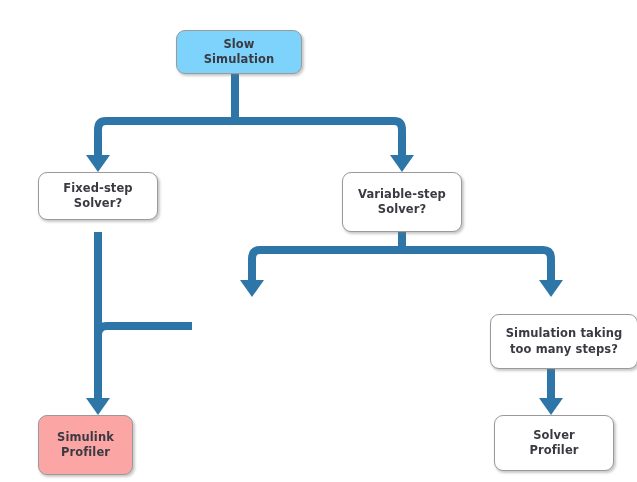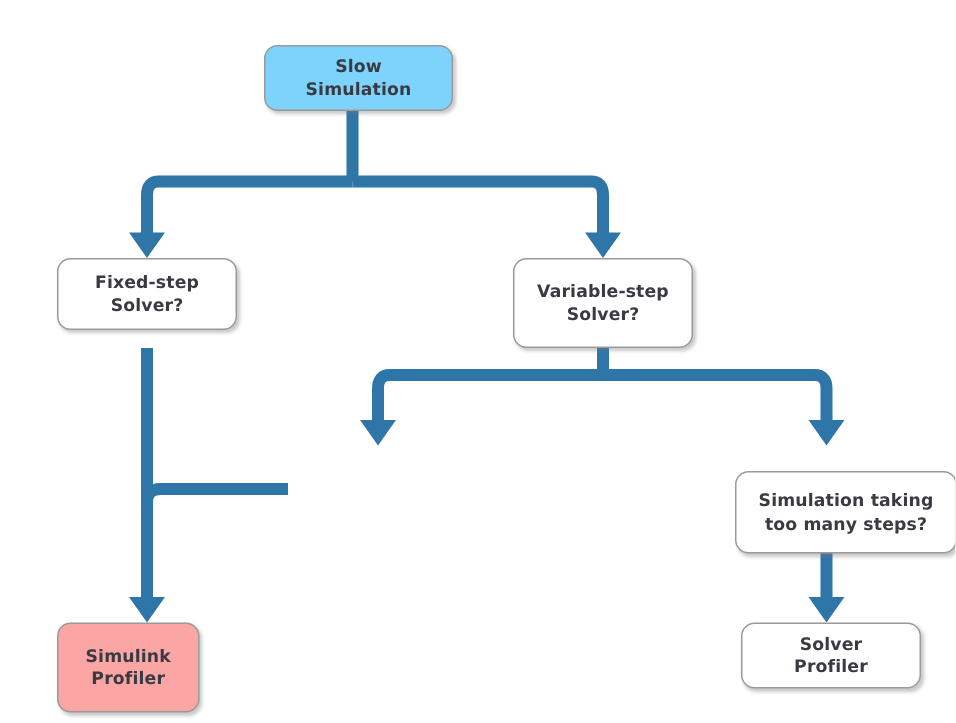--- a/index.html
+++ b/index.html
@@ -96,18 +96,18 @@
   <div class="node" style="left: 490px; top: 314px; width: 148px; height: 55px; background: rgb(255, 255, 255); border-color: rgb(154, 154, 154);">
     <span class="node-label" style="color: rgb(58, 58, 66);">Simulation taking
 too many steps?</span>
   </div>
 
   <div class="node" style="left: 38px; top: 415px; width: 95px; height: 60px; background: #fca5a5; border-color: rgb(154, 154, 154);">
     <span class="node-label" style="color: rgb(58, 58, 66);">Simulink
 Profiler</span>
   </div>
 
-  <div class="node" style="left: 494px; top: 415px; width: 120px; height: 44px; background: rgb(255, 255, 255); border-color: rgb(154, 154, 154);">
+  <div class="node" style="left: 494px; top: 415px; width: 120px; height: 56px; background: rgb(255, 255, 255); border-color: rgb(154, 154, 154);">
     <span class="node-label" style="color: rgb(58, 58, 66);">Solver
 Profiler</span>
   </div>
 
 </div>
 
 </body></html>

